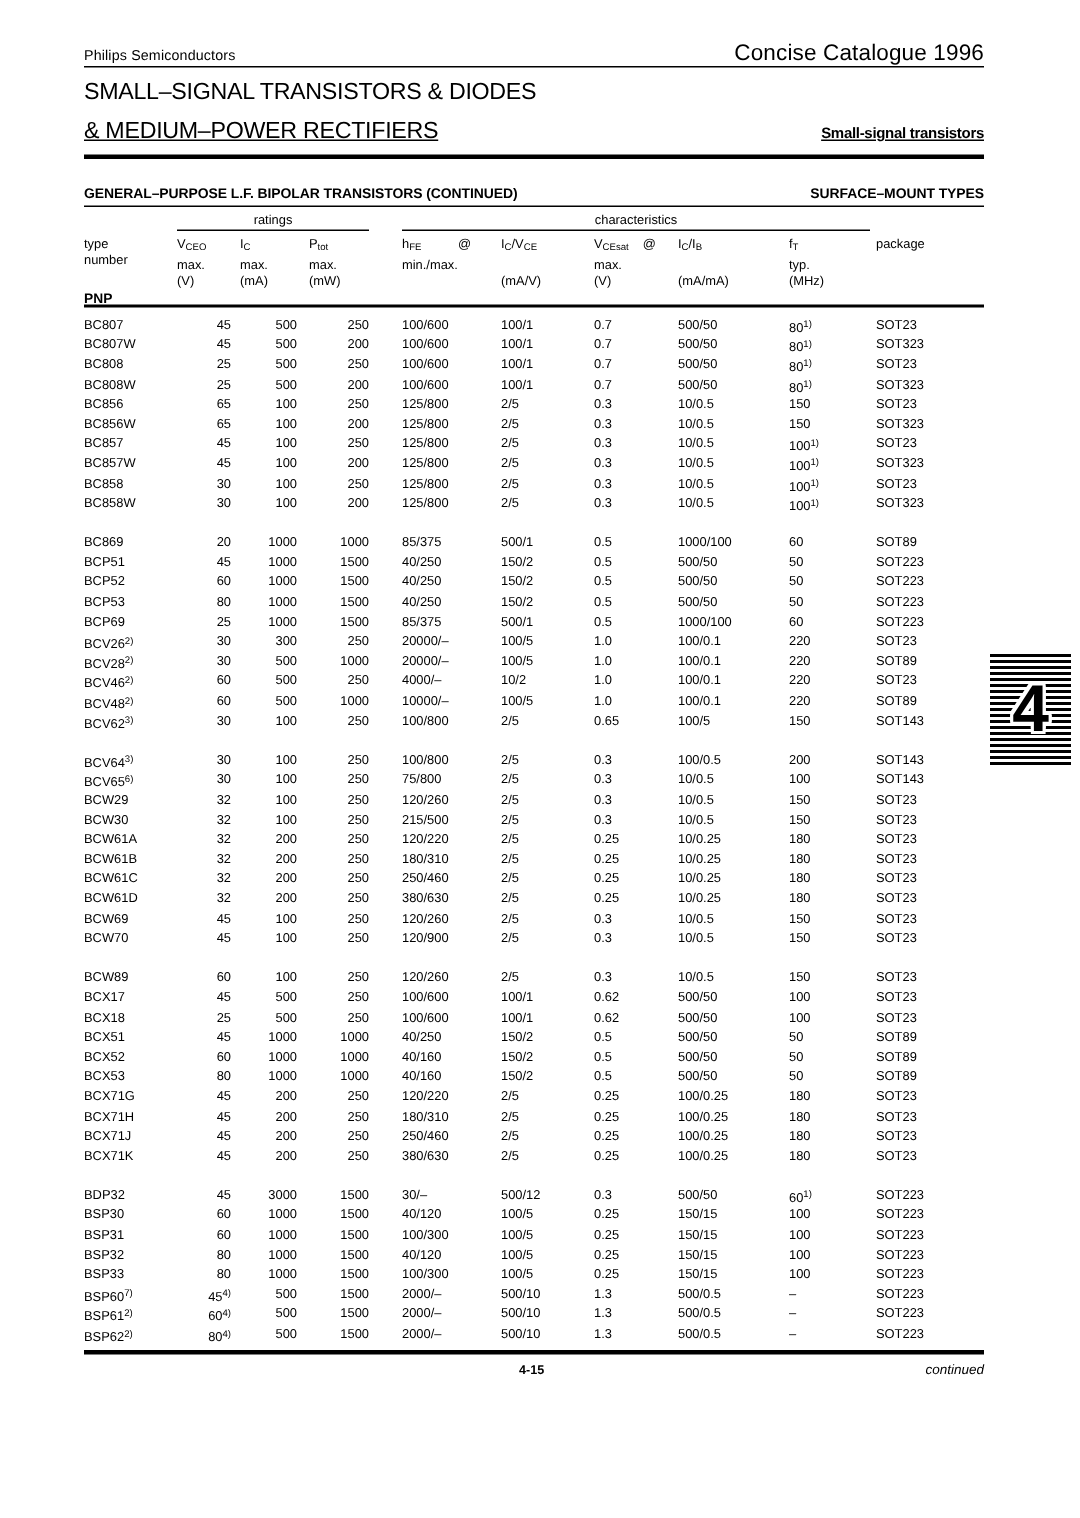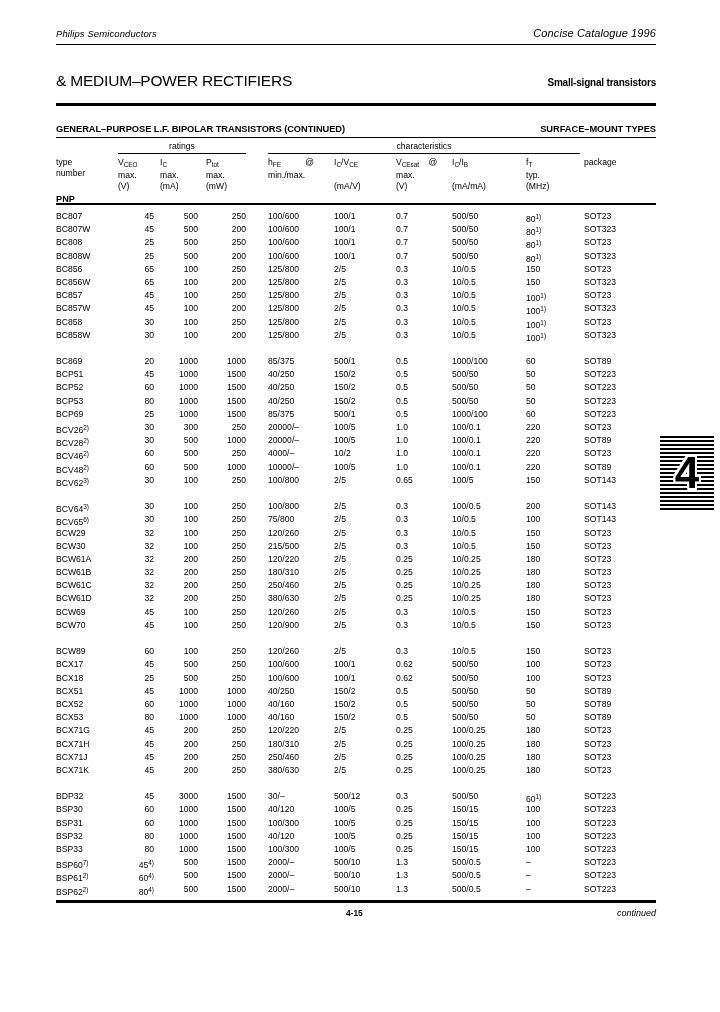--- a/index.html
+++ b/index.html
@@ -27,23 +27,22 @@
   .runhead {
     position: absolute;
     left: 56px;
     top: 27px;
     width: 600px;
     display: flex;
     justify-content: space-between;
     align-items: baseline;
     font-size: 9.5px;
     letter-spacing: 0.1px;
-    font-style: italic;
-  }
-  .runhead .right { font-size: 11px; }
+  }
+  .runhead .right { font-size: 15px; }
 
   .rule-thin {
     position: absolute;
     left: 56px;
     width: 600px;
     height: 1px;
     background: #000;
   }
   .rule-thick {
     position: absolute;
@@ -250,21 +249,24 @@
 
 <div class="page">
 
   <div class="runhead">
     <div class="left">Philips Semiconductors</div>
     <div class="right">Concise Catalogue 1996</div>
   </div>
   <div class="rule-thin" style="top:44px;"></div>
 
   <div class="title-block">
-    <div class="title-row" style="margin-top:19px;">
+    <div class="title-row">
+      <div class="doc-title">SMALL–SIGNAL TRANSISTORS &amp; DIODES</div>
+    </div>
+    <div class="title-row" style="margin-top:7px;text-decoration:underline;">
       <div class="doc-title">&amp; MEDIUM–POWER RECTIFIERS</div>
       <div class="section-title">Small-signal transistors</div>
     </div>
   </div>
   <div class="rule-thick" style="top:103px;"></div>
 
   <div class="tablecap">
     <div>GENERAL–PURPOSE L.F. BIPOLAR TRANSISTORS (CONTINUED)</div>
     <div>SURFACE–MOUNT TYPES</div>
   </div>

